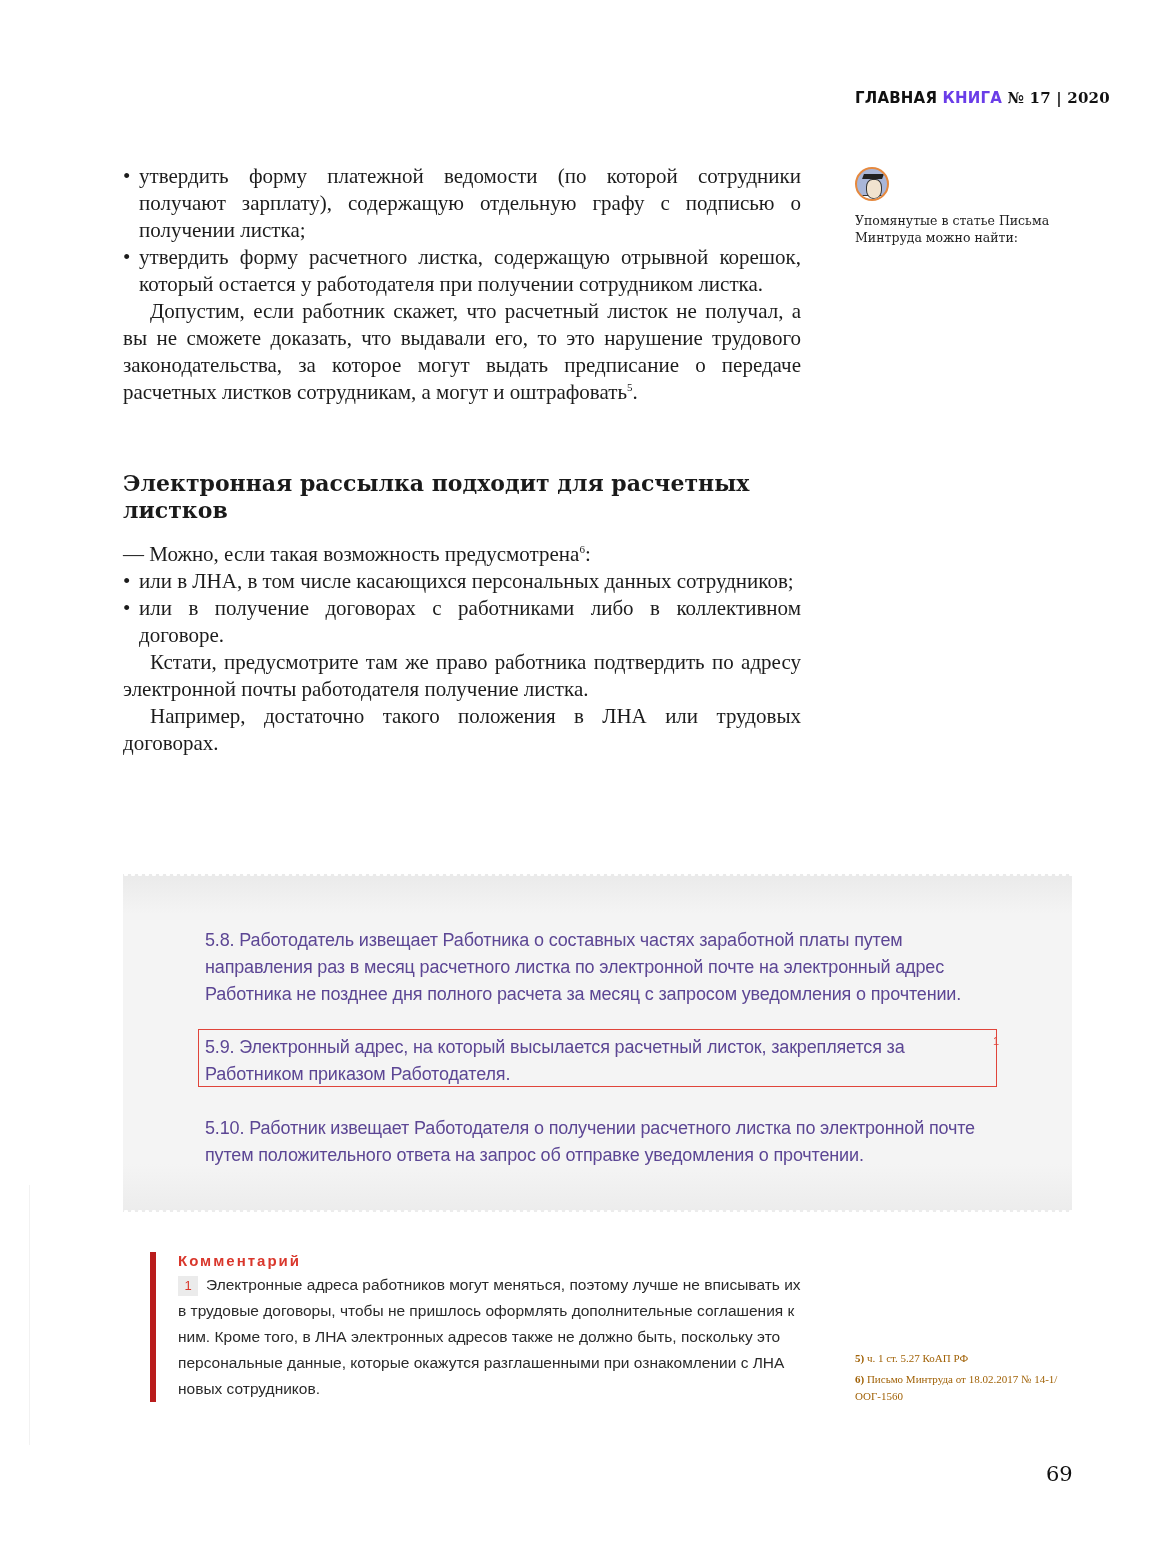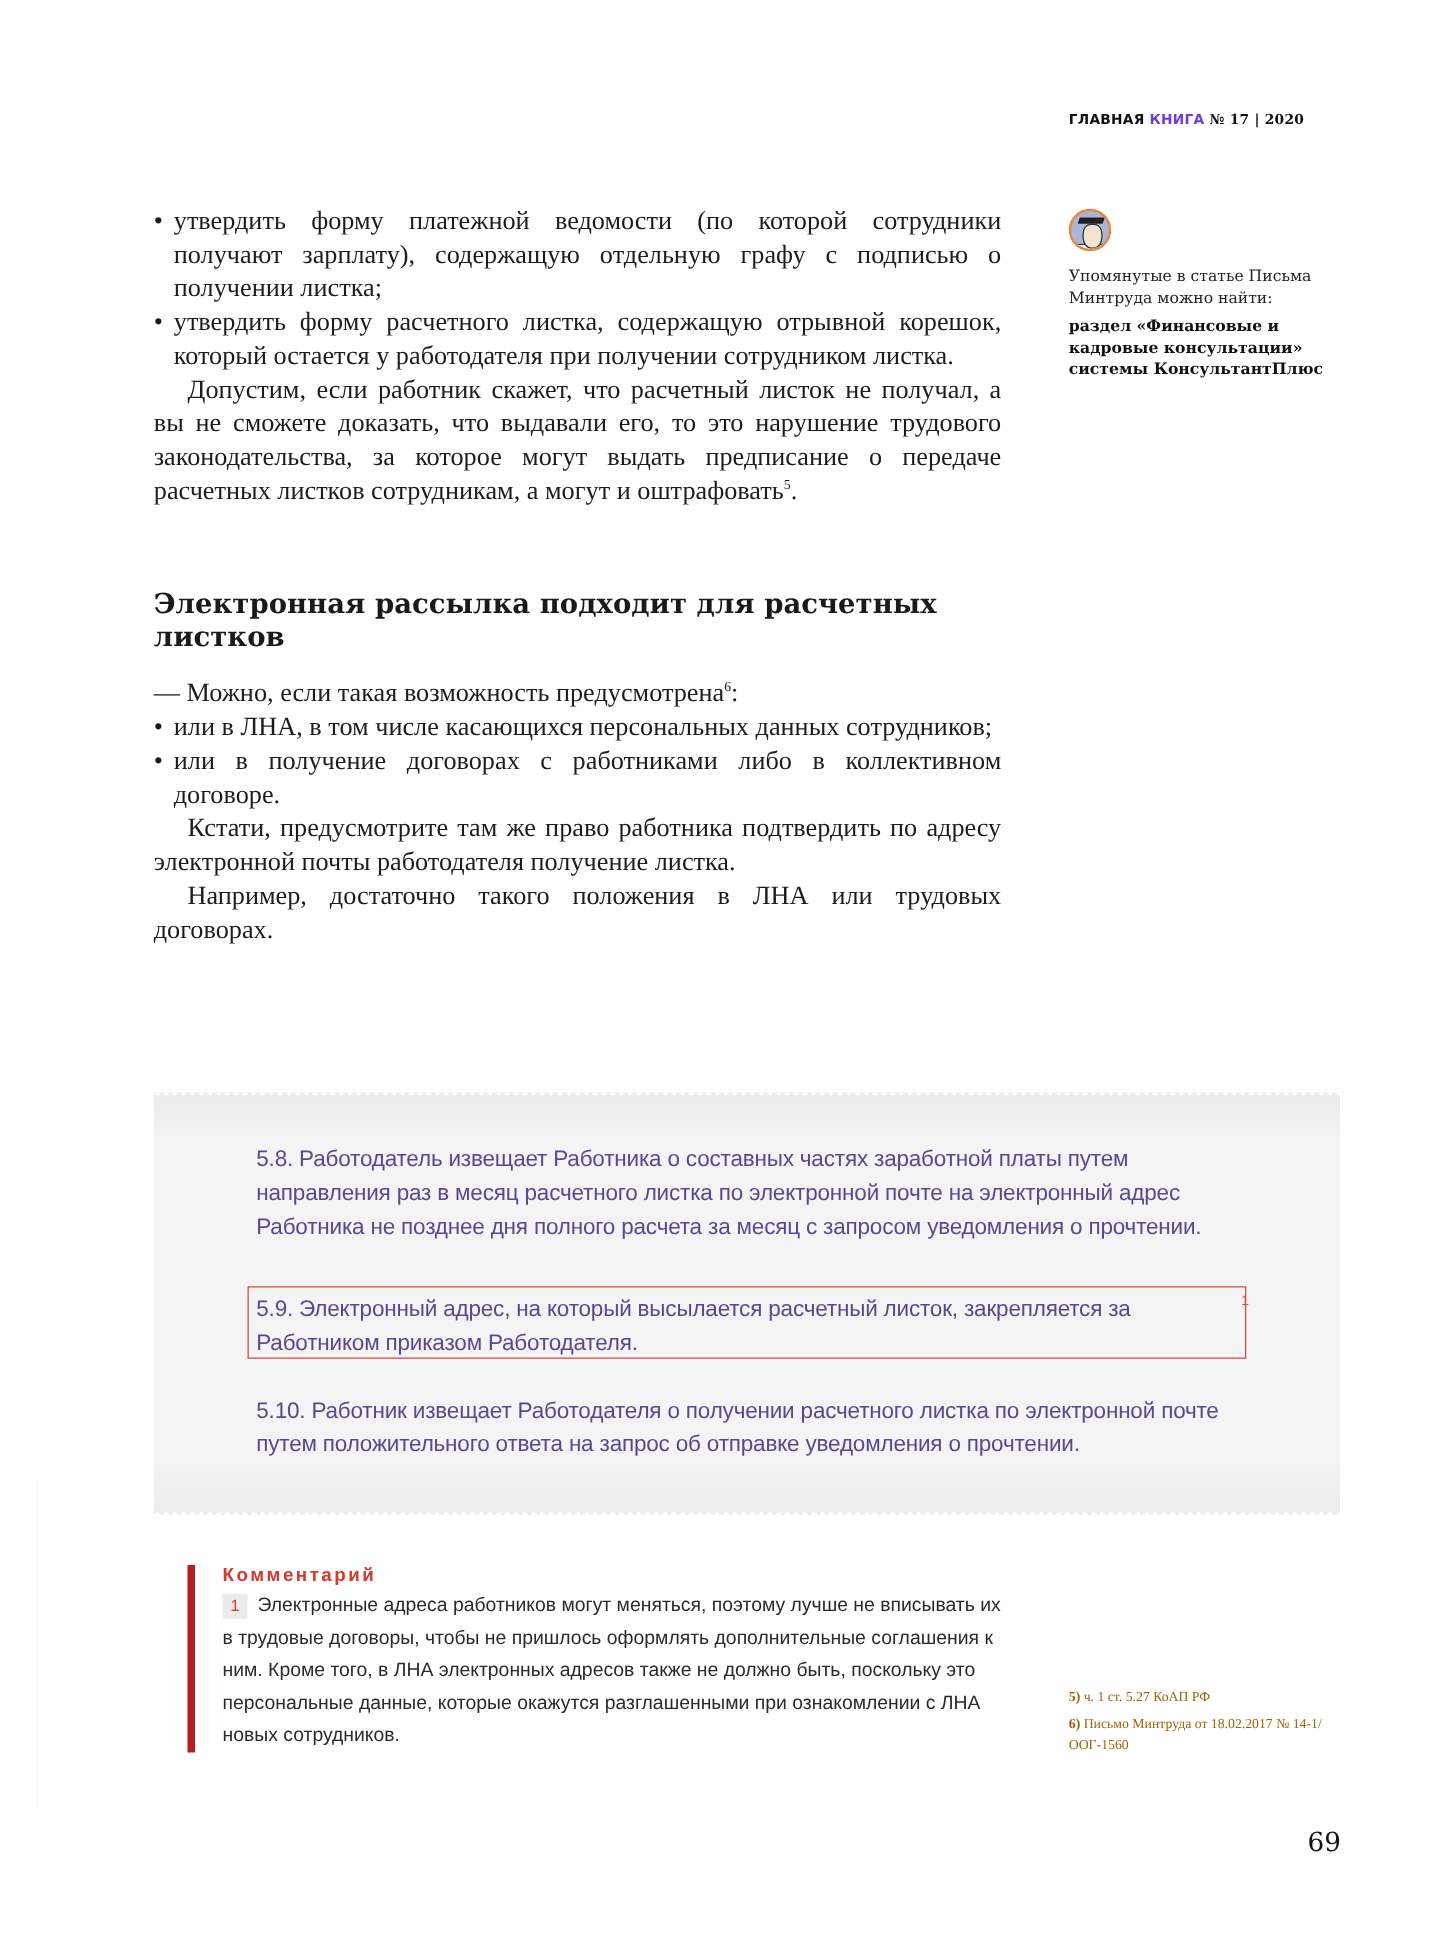--- a/index.html
+++ b/index.html
@@ -1,18 +1,18 @@
 <!DOCTYPE html>
 <html><head>
 <meta charset="utf-8">
 <style>
   html, body { margin: 0; padding: 0; background: #ffffff; }
   body { width: 1163px; height: 1559px; position: relative; overflow: hidden; font-family: "DejaVu Serif", serif; color: #1a1a1a; }
 
-  .running-head { position: absolute; left: 855px; top: 89px; font-family: "DejaVu Sans", sans-serif; font-weight: bold; font-size: 11px; letter-spacing: 0.2px; white-space: nowrap; }
+  .running-head { position: absolute; left: 855px; top: 89px; font-family: "DejaVu Sans", sans-serif; font-weight: bold; font-size: 15px; letter-spacing: 0.2px; white-space: nowrap; }
   .running-head .brand-a { color: #111; }
   .running-head .brand-b { color: #6a3de8; }
   .running-head .issue { font-family: "DejaVu Serif", serif; color: #111; }
 
   .main-col { position: absolute; left: 123px; width: 678px; }
   .body-text { font-family: "Liberation Serif", serif; font-size: 21px; line-height: 27px; color: #1c1c1c; text-align: justify; }
   .bullet { position: relative; padding-left: 16px; }
   .bullet::before { content: "•"; position: absolute; left: 0; top: 0; }
   .para { text-indent: 27px; }
   sup { font-size: 11px; line-height: 0; vertical-align: super; }
@@ -77,25 +77,24 @@
   </div>
 </div>
 
 <div class="side-col" style="top:167px;">
   <div class="avatar">
     <div class="body"></div>
       <div class="face"></div>
       <div class="cap"></div>
   </div>
   <div class="side-note" style="margin-top:11px;">Упомянутые в статье Письма Минтруда можно найти:</div>
-  <div class="side-note-bold">раздел «Финансовые и кадровые консультации» системы КонсультантПлюс</div>
 </div>
 
 <div class="doc-box">
-  <div class="clause" style="top:40px;">5.8. Работодатель извещает Работника о составных частях заработной платы путем направления раз в месяц расчетного листка по электронной почте на электронный адрес Работника не позднее дня полного расчета за месяц с запросом уведомления о прочтении.</div>
+  <div class="clause" style="top:53px;">5.8. Работодатель извещает Работника о составных частях заработной платы путем направления раз в месяц расчетного листка по электронной почте на электронный адрес Работника не позднее дня полного расчета за месяц с запросом уведомления о прочтении.</div>
   <div class="clause-highlight"></div>
   <div class="clause" style="top:160px;">5.9. Электронный адрес, на который высылается расчетный листок, закрепляется за Работником приказом Работодателя.</div>
   <div class="clause-ref">1</div>
   <div class="clause" style="top:241px;">5.10. Работник извещает Работодателя о получении расчетного листка по электронной почте путем положительного ответа на запрос об отправке уведомления о прочтении.</div>
 </div>
 
 <div class="comment">
   <div class="comment-title">Комментарий</div>
   <div class="comment-text"><span class="comment-num">1</span><span>Электронные адреса работников могут меняться, поэтому лучше не вписывать их в трудовые договоры, чтобы не пришлось оформлять дополнительные соглашения к ним. Кроме того, в ЛНА электронных адресов также не должно быть, поскольку это персональные данные, которые окажутся разглашенными при ознакомлении с ЛНА новых сотрудников.</span></div>
 </div>

